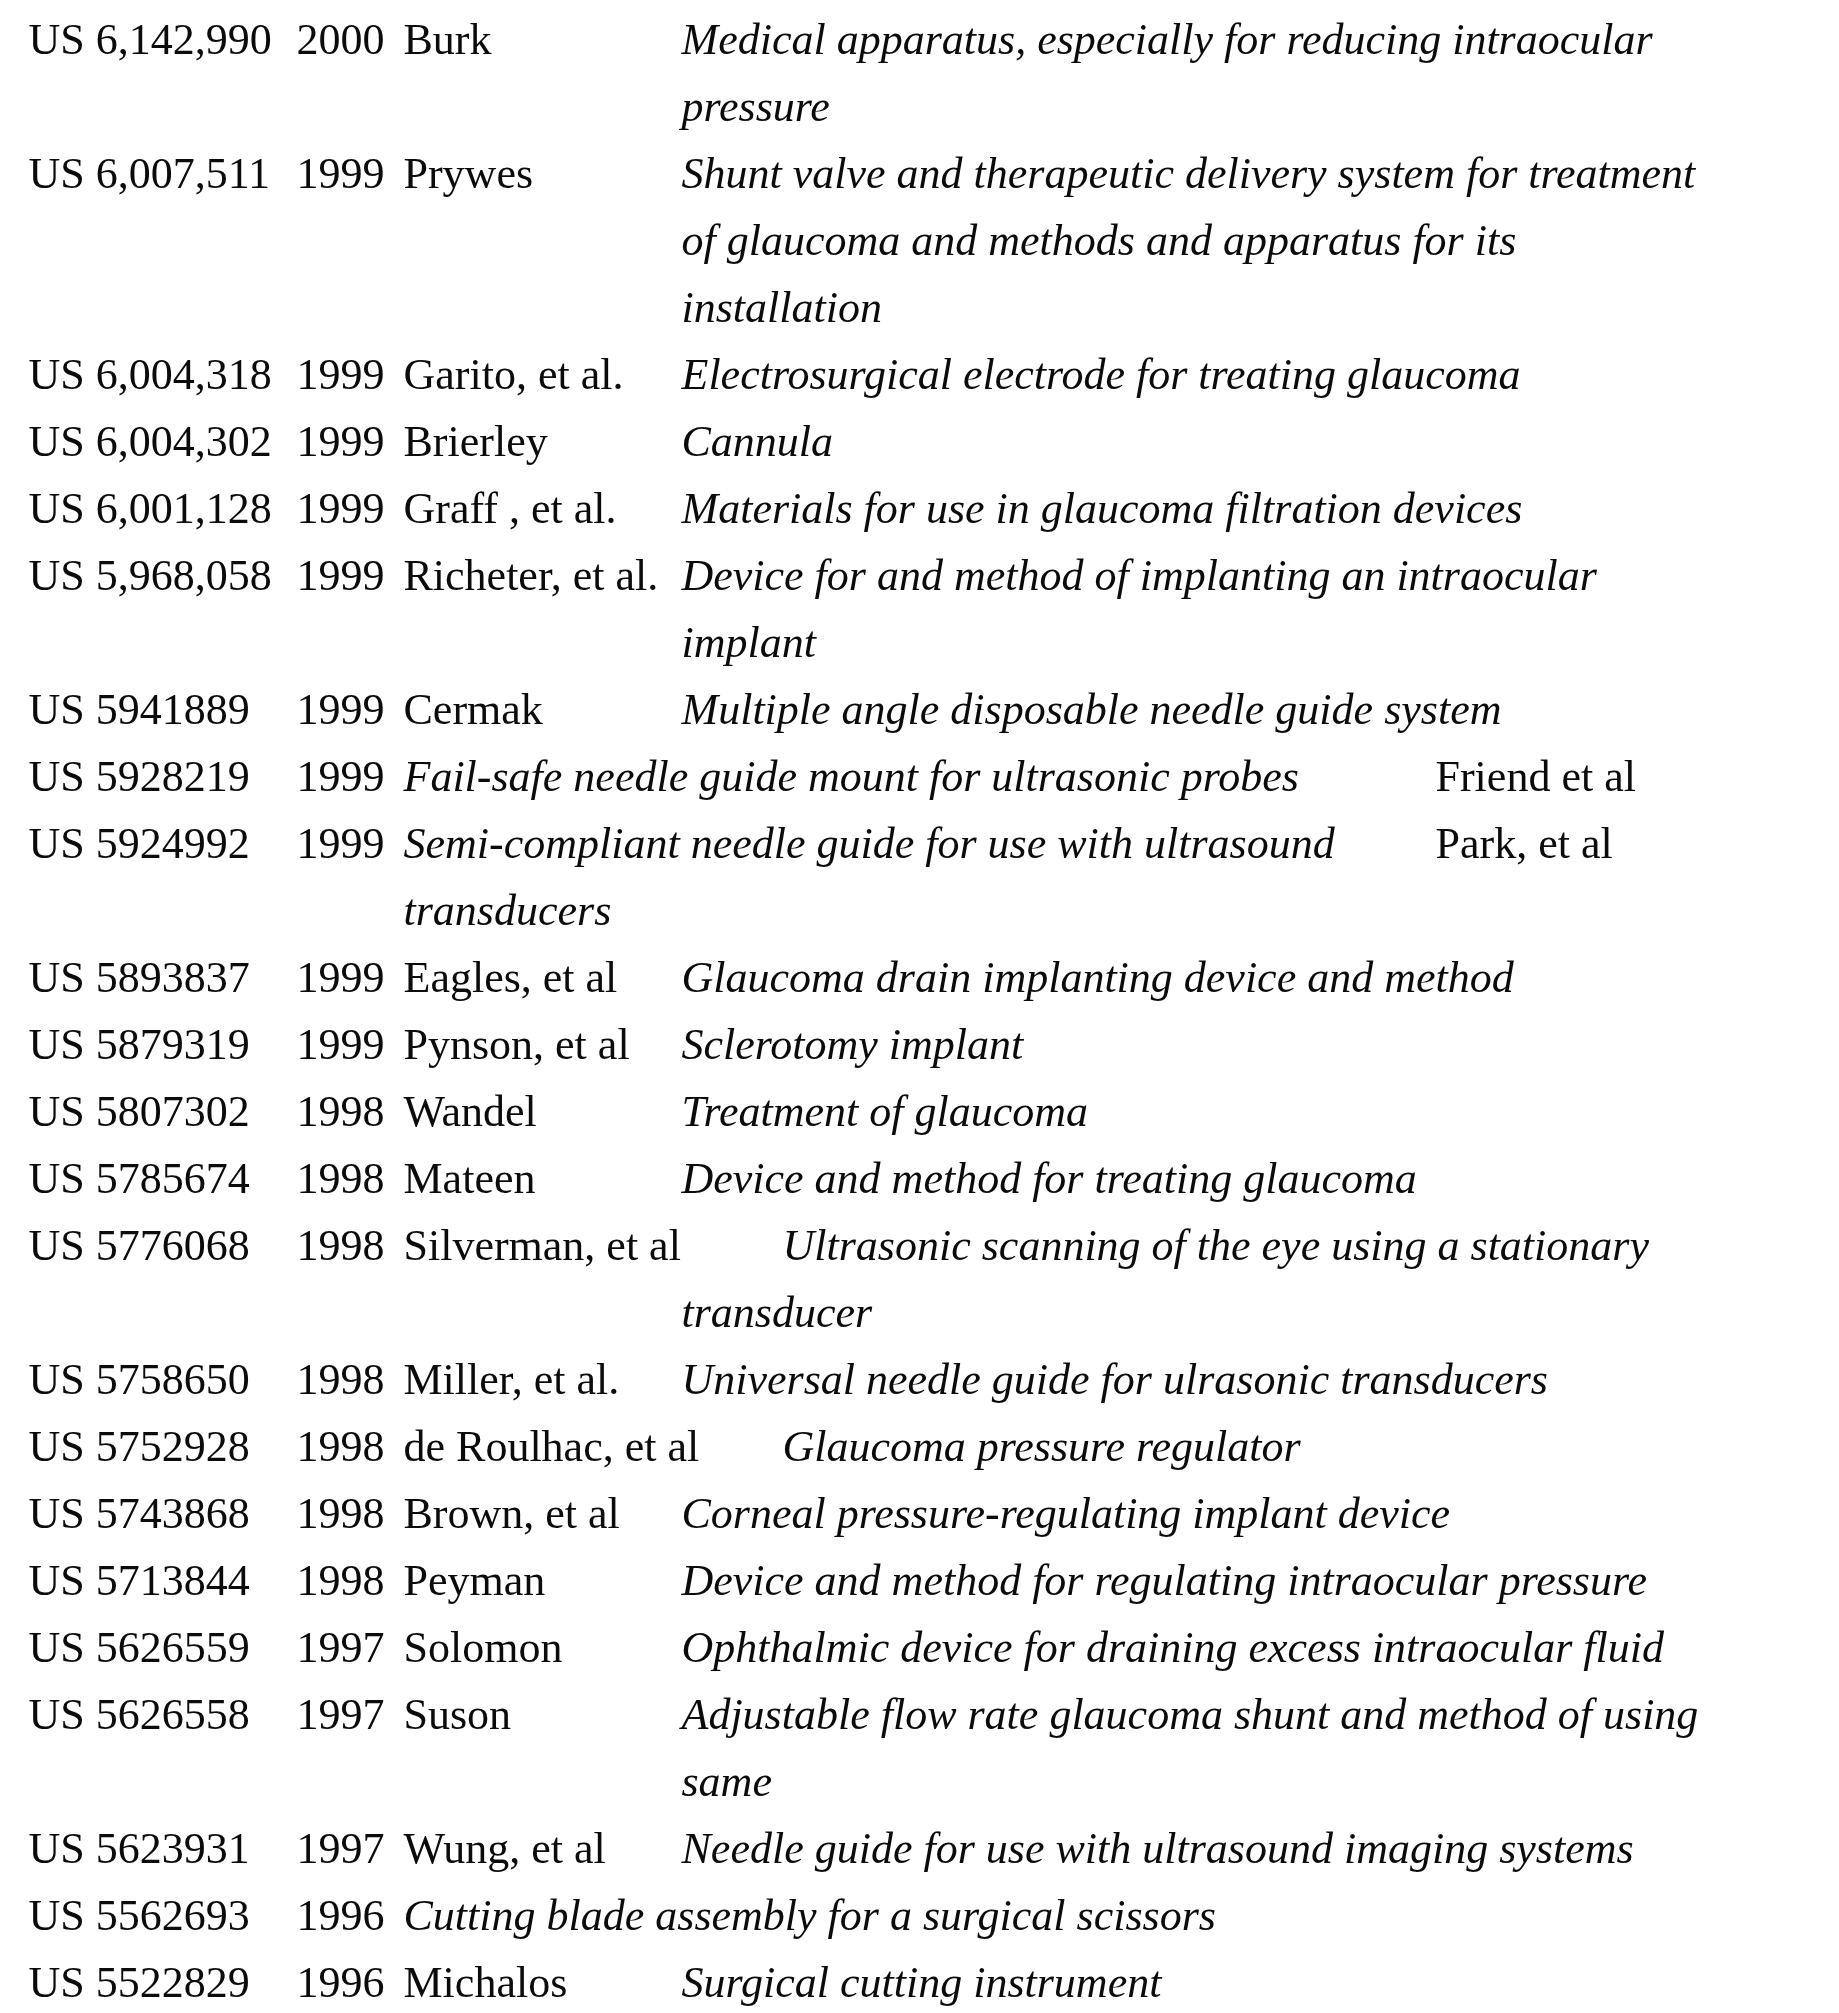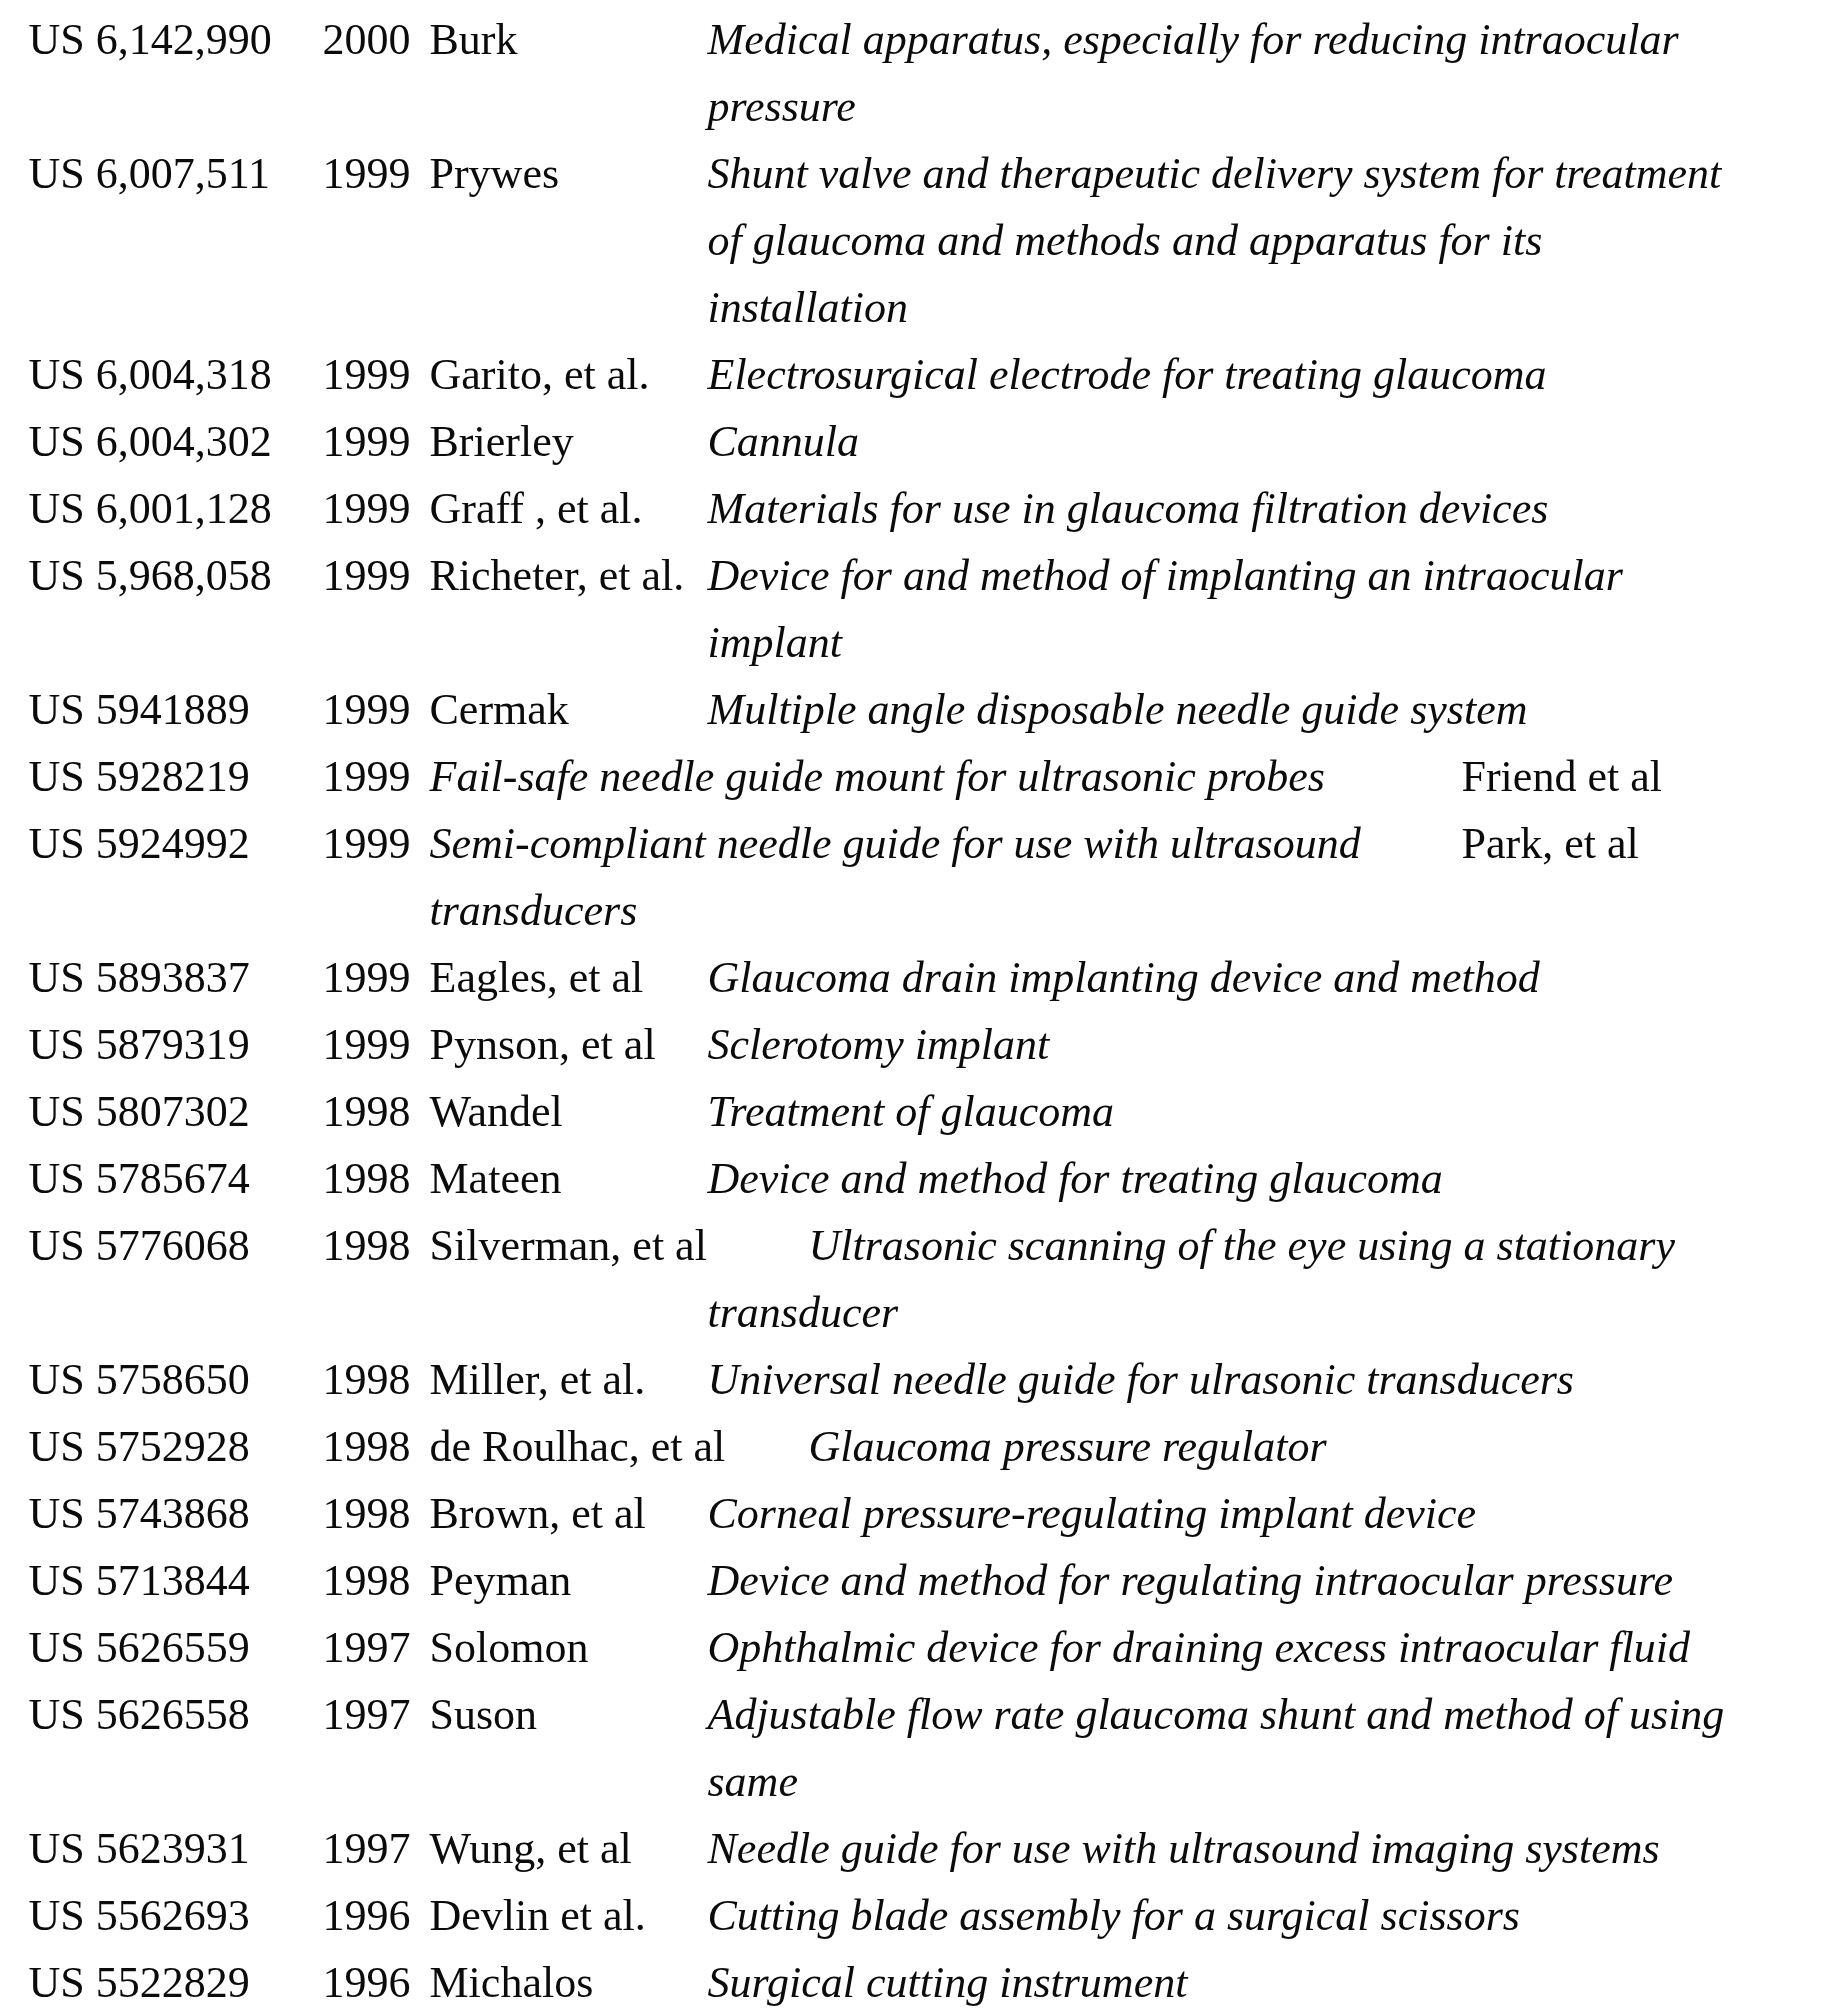--- a/index.html
+++ b/index.html
@@ -26,21 +26,20 @@
   .col { display: block; }
   .num {
     flex: 0 0 268px;
     width: 268px;
     white-space: nowrap;
   }
   .year {
     flex: 0 0 107px;
     width: 107px;
     white-space: nowrap;
-    margin-left: 26px;
   }
   .inventor {
     flex: 0 0 278px;
     width: 278px;
     white-space: nowrap;
     overflow: visible;
   }
   .title {
     flex: 0 0 1032px;
     width: 1032px;
@@ -197,21 +196,20 @@
   <div class="row">
     <span class="col num">US 5623931</span>
     <span class="col year">1997</span>
     <span class="col inventor">Wung, et al</span>
     <span class="col title">Needle guide for use with ultrasound imaging systems</span>
   </div>
 
   <div class="row">
     <span class="col num">US 5562693</span>
     <span class="col year">1996</span>
-    <span class="col inventor">Devlin et al.</span>
     <span class="col title">Cutting blade assembly for a surgical scissors</span>
   </div>
 
   <div class="row">
     <span class="col num">US 5522829</span>
     <span class="col year">1996</span>
     <span class="col inventor">Michalos</span>
     <span class="col title">Surgical cutting instrument</span>
   </div>
 </div>

